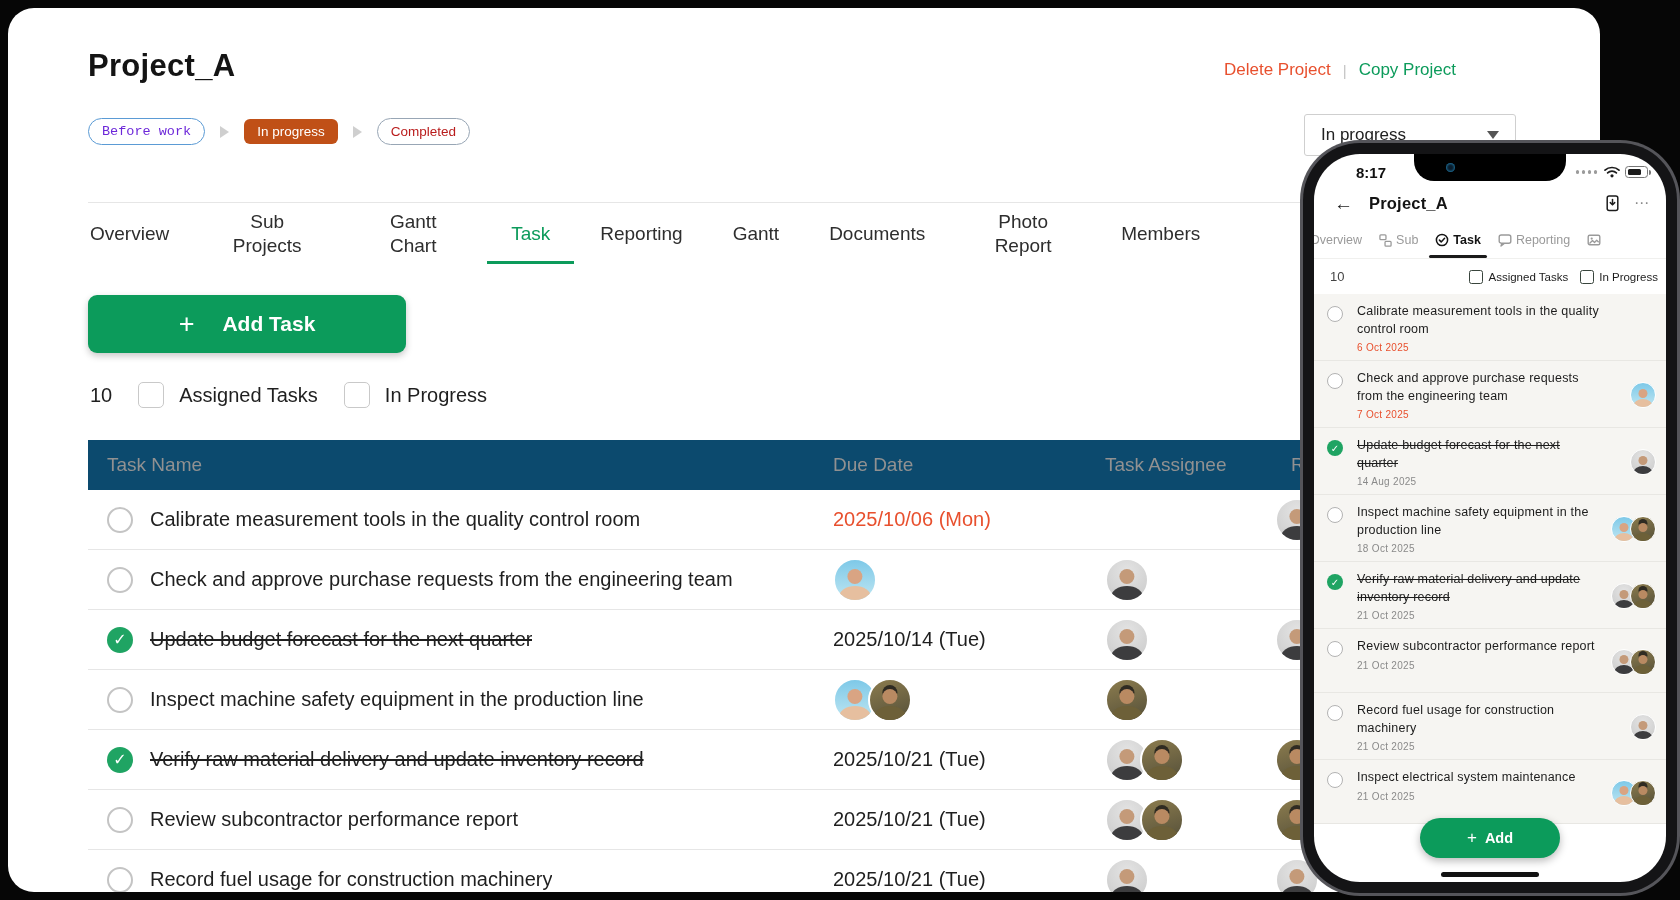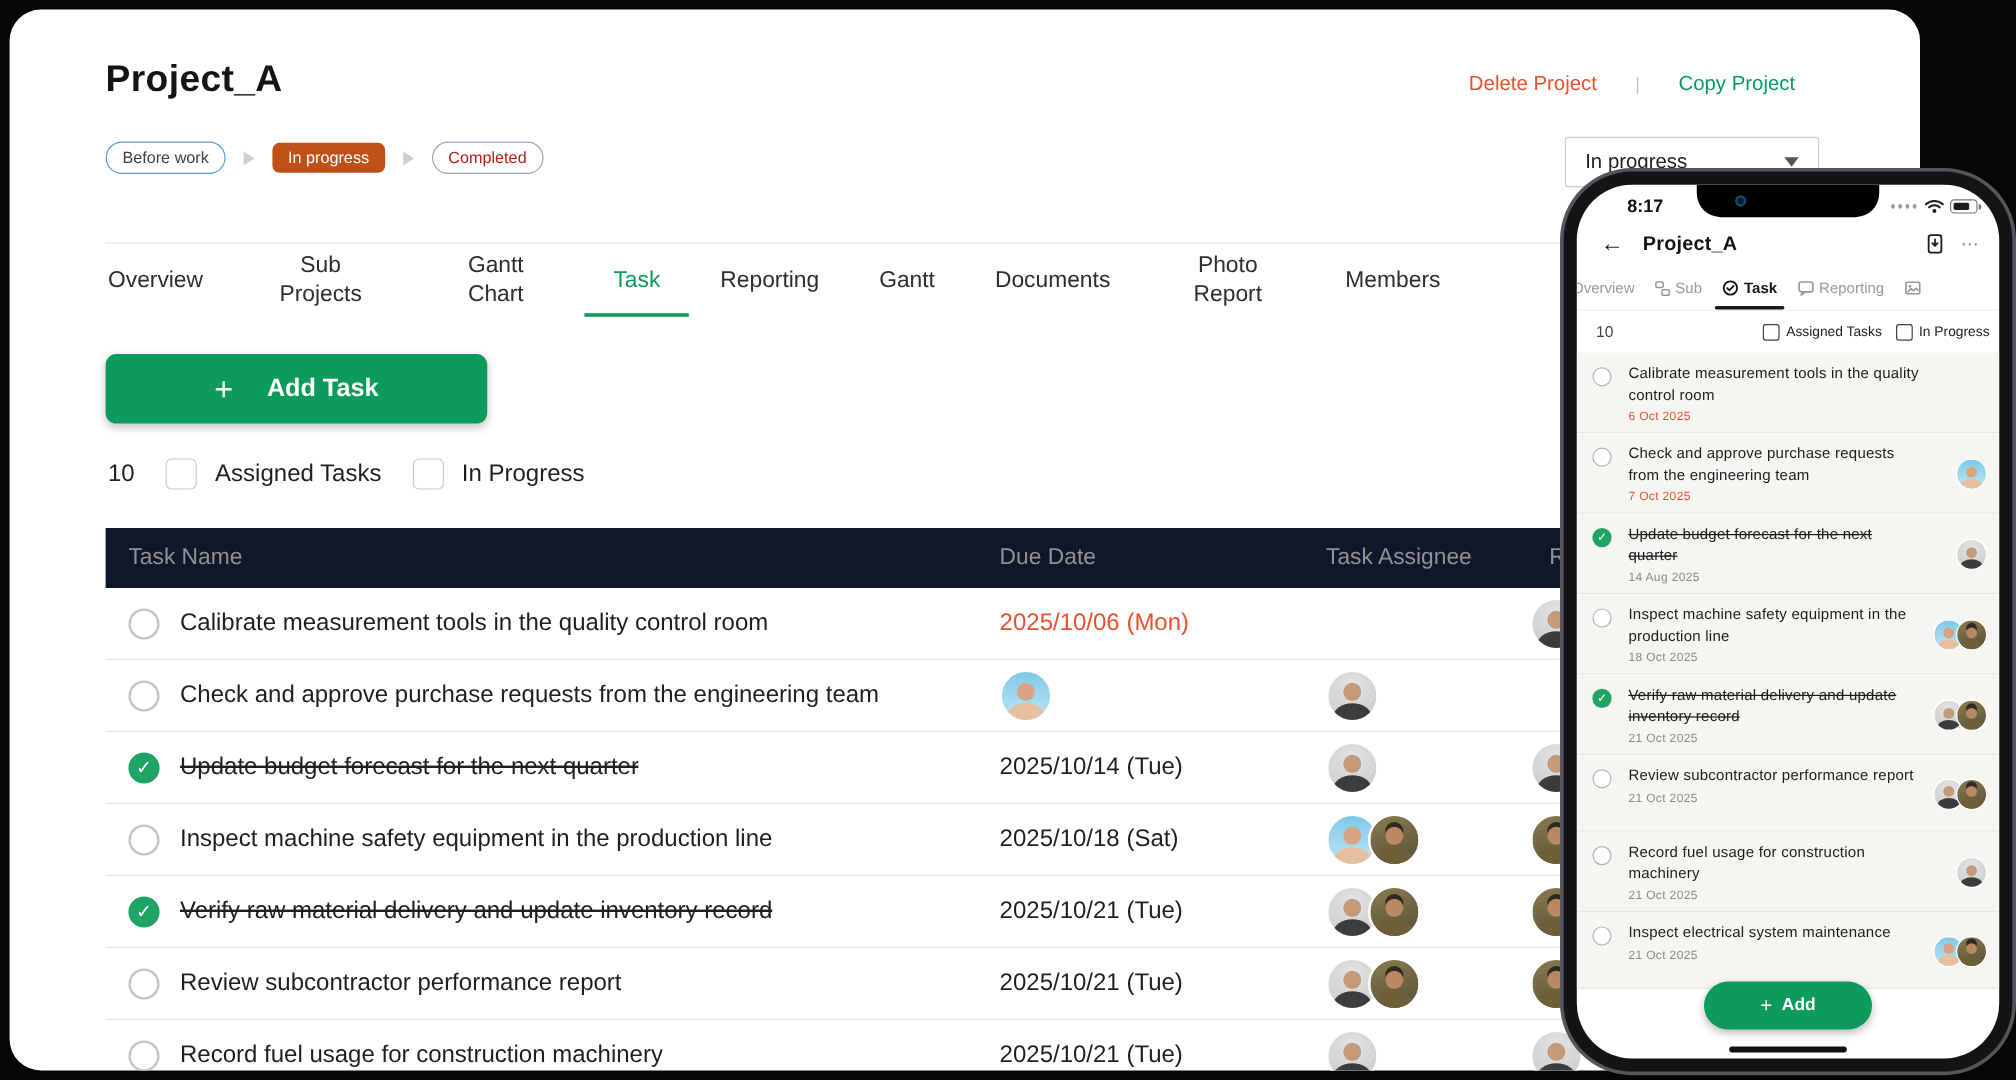--- a/index.html
+++ b/index.html
@@ -6,29 +6,29 @@
   html,body { width:1680px; height:900px; overflow:hidden; background:#060606;
               font-family:"Liberation Sans","DejaVu Sans",sans-serif; }
 
   
   .card { position:absolute; left:8px; top:8px; width:1592px; height:884px;
           background:#ffffff; border-radius:26px; overflow:hidden; }
 
   .page-title { position:absolute; left:80px; top:40px; font-size:31px; font-weight:700;
                 color:#141414; letter-spacing:.3px; }
 
-  .top-actions { position:absolute; left:1216px; top:52px; display:flex; align-items:center; gap:32px;
+  .top-actions { position:absolute; left:1216px; top:52px; display:flex; align-items:center; gap:12px;
                  font-size:17px; }
   .link-delete { color:#E8502E; cursor:pointer; }
   .link-sep    { color:#c3c3c3; font-size:15px; }
   .link-copy   { color:#0C9B5B; cursor:pointer;text-align:right; }
 
   .badges { position:absolute; left:80px; top:110px; display:flex; align-items:center; gap:15px; }
   .badge { font-size:13.5px; padding:5px 13px; border-radius:15px; white-space:nowrap; }
-  .badge.b-blue   { border:1.5px solid #5B9BD5; color:#404040; }
+  .badge.b-blue   { border:1.5px solid #5B9BD5; color:#6d28d9;font-family:Liberation Mono, monospace; }
   .badge.b-filled { background:#C05017; color:#fff; border-radius:6px; }
   .badge.b-gray   { border:1.5px solid #98A6B5; color:#b91c1c; }
   .flow-arrow { width:0; height:0; border-left:9px solid #cfcfcf;
                 border-top:6px solid transparent; border-bottom:6px solid transparent; }
 
   .status-select { position:absolute; left:1296px; top:106px; width:212px; height:42px;
                    border:1.5px solid #cfcfcf; border-radius:3px; background:#fff;
                    display:flex; align-items:center; padding:0 16px; font-size:17px; color:#222; }
   .select-caret { margin-left:auto; width:0; height:0; border-top:8px solid #555;
                   border-left:6px solid transparent; border-right:6px solid transparent; }
@@ -50,21 +50,21 @@
   .add-btn .plus { font-size:27px; font-weight:400; line-height:1; }
 
   .filter-row { position:absolute; left:82px; top:374px; display:flex; align-items:center; gap:26px;
                 font-size:20px; color:#1f1f1f; }
   .filter-item { display:flex; align-items:center; gap:15px; }
   .checkbox { width:26px; height:26px; border:1.5px solid #c9c9c9; border-radius:5px; background:#fff; }
 
   
   .task-table { position:absolute; left:80px; top:432px; width:1512px; }
   .t-head { display:grid; grid-template-columns:745px 272px 170px 1fr; height:50px;
-            background:#0f172a; color:#919191; font-size:19px; align-items:center; }
+            background:#0c4a6e; color:#919191; font-size:19px; align-items:center; }
   .t-head .c-name { padding-left:19px; }
   .t-head .c-reg  { padding-left:16px; }
   .t-row { display:grid; grid-template-columns:745px 272px 170px 1fr; height:60px;
            align-items:center; border-bottom:1px solid #e6e6e6; font-size:20px; color:#1f1f1f; }
   .cell-name { display:flex; align-items:center; gap:17px; padding-left:19px; min-width:0; }
   .cell-name .label { white-space:nowrap; overflow:hidden; }
   .t-row.done .cell-name .label { text-decoration:line-through; }
   .circle { width:26px; height:26px; border-radius:50%; border:2px solid #c4c4c4; flex:0 0 auto;
             background:#fff; }
   .circle.checked { border:none; background:#1fa463; color:#fff; display:flex; align-items:center;
@@ -288,21 +288,20 @@
               <i class="av-body"></i>
               <i class="av-head"></i>
             </span>
           </div>
         </div>
         <div class="t-row">
           <div class="cell-name">
             <span class="circle"></span>
             <span class="label">Inspect machine safety equipment in the production line</span>
           </div>
-          <div class="cell-due">2025/10/18 (Sat)</div>
           <div class="cell-assignees">
             <span class="avatar av-sky">
               <i class="av-body"></i>
               <i class="av-head"></i>
             </span>
             <span class="avatar av-cap">
               <i class="av-body"></i>
               <i class="av-head"></i>
             </span>
           </div>

